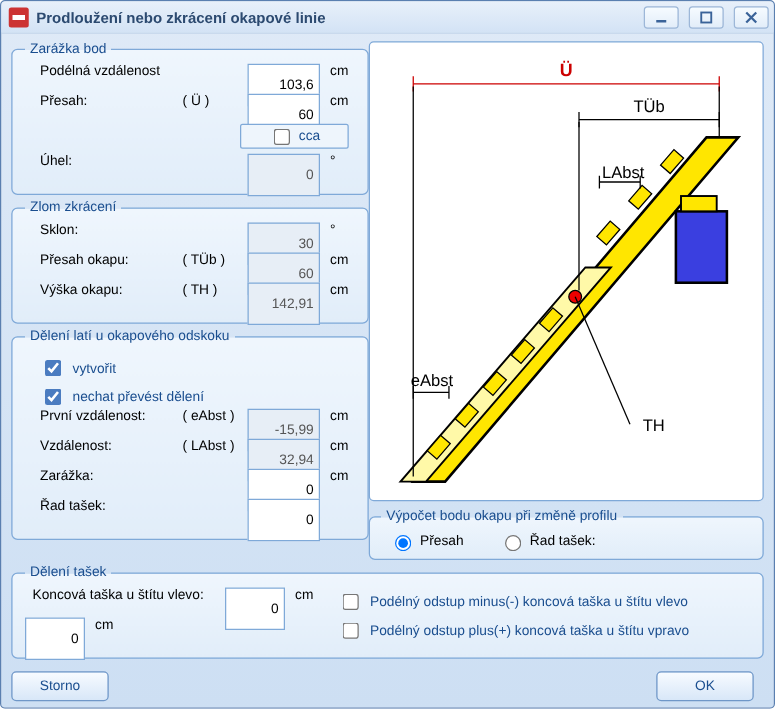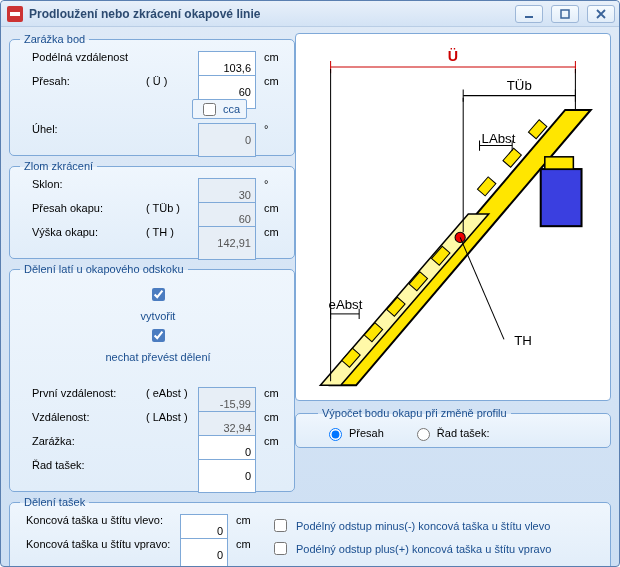--- a/index.html
+++ b/index.html
@@ -37,26 +37,26 @@
   .form-row .sym { width: 48px; text-align:left;}
   .form-row .unit { width: 20px; margin-left: 4px; }
   .col-left .form-row .lbl { margin-left: 12px; }
 
   input.num {
     width: 58px; height: 34px; text-align: right; padding: 1px 4px; border: 1px solid #7fa9d8;
     background: #fff; font-family: inherit; font-size: 11px;
   }
   input.num.ro { background: #e7eef6; color:#555; }
   .chk-inline {
-    display:flex; align-items:center; gap:4px; border:1px solid #7fa9d8; padding:1px 6px; height:20px;
+    display:flex; align-items:center; gap:4px; border:1px solid #7fa9d8; padding:1px 22px; height:20px;
     background:#eef5fc; border-radius:2px; color:#1a4e8f;
   }
   input[type=checkbox] { width:13px; height:13px; accent-color:#4b7cc0; }
 
-  .checkbox-row { display:flex; align-items:center; gap:6px; margin:4px 0 4px 12px; color:#1a4e8f;flex-direction:column;}
+  .checkbox-row { display:flex; align-items:center; gap:6px; margin:4px 0 4px 12px; color:#1a4e8f;}
 
   .diagram-wrap { border:1px solid #7fa9d8; background:#fff; border-radius:4px; padding:4px; height: 368px; }
   .diagram-wrap svg { width:100%; height:100%; display:block; }
 
   .radio-row { display:flex; align-items:flex-end; gap:28px; padding:2px 6px; }
   .radio-row label { display:flex; align-items:center; gap:4px; }
 
   .bottom-group .form-row .lbl { width: 150px; margin-left:6px;}
   .bottom-grid { display:flex; gap:14px; align-items:flex-start;}
   .bottom-checks { flex:1; display:flex; flex-direction:column; gap:4px; margin-top:2px; color:#1a4e8f;}
@@ -147,21 +147,21 @@
             <span class="unit">cm</span>
           </div>
         </fieldset>
 
         <fieldset class="group">
           <legend>Dělení latí u okapového odskoku</legend>
           <div class="checkbox-row">
             <input type="checkbox" checked="" style="">
             <span>vytvořit</span>
           </div>
-          <div class="checkbox-row" style="margin-bottom:24px;">
+          <div class="checkbox-row" style="margin-bottom:0;">
             <input type="checkbox" checked="" style="">
             <span>nechat převést dělení</span>
           </div>
           <div class="form-row">
             <span class="lbl">První vzdálenost:</span>
             <span class="sym">( eAbst )</span>
             <input class="num ro" readonly="" value="-15,99" style="">
             <span class="unit">cm</span>
           </div>
           <div class="form-row">
@@ -234,21 +234,21 @@
 
             <text x="210" y="300" font-size="13">TH</text>
             <line x1="157" y1="195" x2="200" y2="295" stroke="#000"></line>
 
             <line x1="270" y1="30" x2="270" y2="70" stroke="#000" stroke-dasharray="0"></line>
             <line x1="160" y1="58" x2="160" y2="190" stroke="#000"></line>
             <line x1="30" y1="30" x2="30" y2="336" stroke="#000"></line>
           </svg>
         </div>
 
-        <fieldset class="group" style="padding:4px 22px;">
+        <fieldset class="group" style="padding:4px 9px;">
           <legend>Výpočet bodu okapu při změně profilu</legend>
           <div class="radio-row">
             <label>
               <input type="radio" name="calc" checked="" style="">
               <span>Přesah</span>
             </label>
             <label>
               <input type="radio" name="calc" style="">
               <span>Řad tašek:</span>
             </label>
@@ -260,21 +260,20 @@
     <fieldset class="group bottom-group">
       <legend>Dělení tašek</legend>
       <div class="bottom-grid">
         <div>
           <div class="form-row">
             <span class="lbl">Koncová taška u štítu vlevo:</span>
             <input class="num" style="width: 48px;" value="0">
             <span class="unit">cm</span>
           </div>
           <div class="form-row">
-            <span class="lbl">Koncová taška u štítu vpravo:</span>
             <input class="num" style="width: 48px;" value="0">
             <span class="unit">cm</span>
           </div>
         </div>
         <div class="bottom-checks">
           <label>
             <input type="checkbox" style="">
             <span>Podélný odstup minus(-) koncová taška u štítu vlevo</span>
           </label>
           <label>

